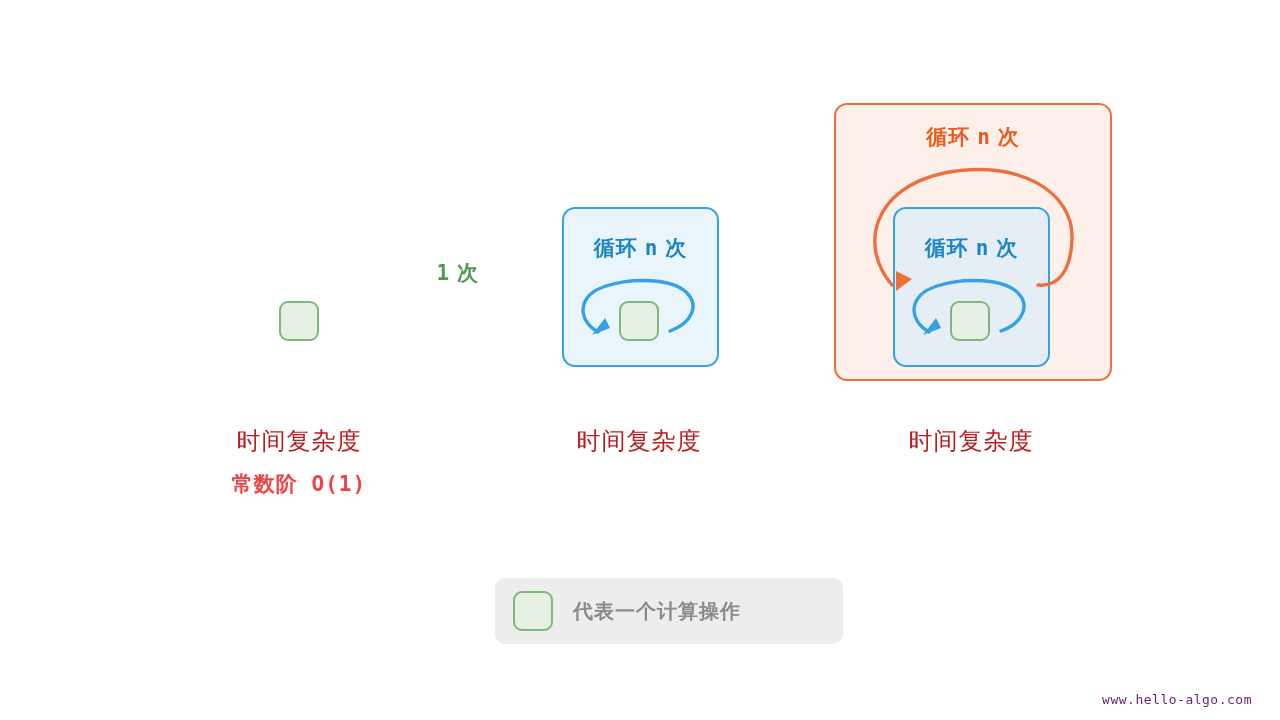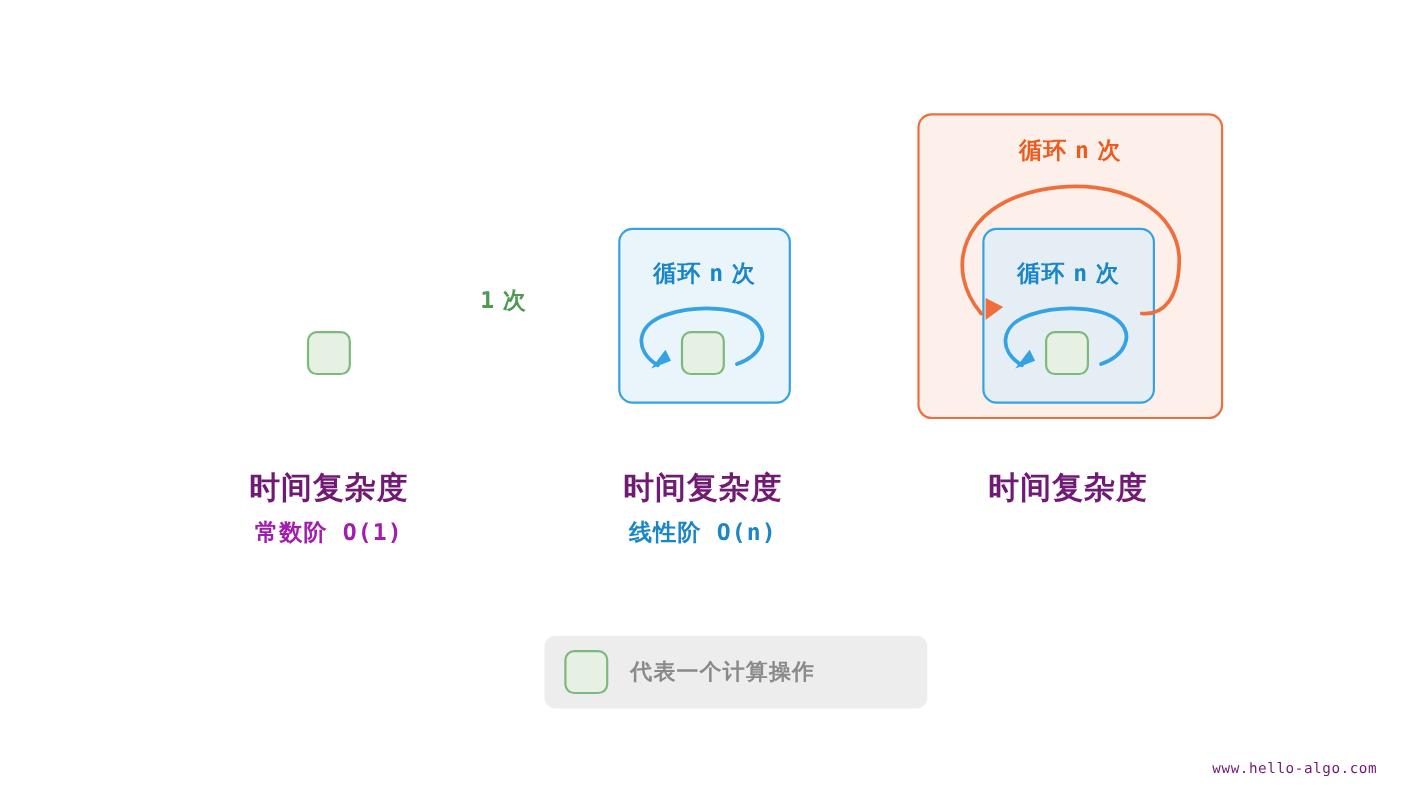--- a/index.html
+++ b/index.html
@@ -97,23 +97,23 @@
 
   
   .arrow-svg { position: absolute; overflow: visible; }
 
   
   .complexity-title {
     position: absolute;
     width: 360px;
     text-align: center;
     top: 425px;
-    font-size: 28px;
-    font-weight: bold;
-    color: #701a75;
+    font-size: 24px;
+    font-weight: normal;
+    color: #b91c1c;
     letter-spacing: 1px;
     white-space: nowrap;
   }
   .complexity-value {
     position: absolute;
     width: 360px;
     text-align: center;
     top: 470px;
     font-size: 21px;
     font-weight: bold;
@@ -122,21 +122,21 @@
   }
   .complexity-value .mono {
     font-family: "DejaVu Sans Mono", "Liberation Mono", monospace;
     font-weight: bold;
   }
   .complexity-value .mono sup {
     font-size: 0.68em;
     vertical-align: super;
     line-height: 0;
   }
-  .val-green  { color: #a21caf; }
+  .val-green  { color: #ef4444; }
   .val-blue   { color: #1a86c8; }
   .val-orange { color: #ec5c1e; }
 
   
   #legend {
     position: absolute;
     left: 495px;
     top: 578px;
     width: 348px;
     height: 66px;
@@ -211,23 +211,20 @@
     <svg class="arrow-svg" style="left:103px; top:207px;" width="157" height="160" viewBox="0 0 157 160">
       <path d="M 36 125 C 14 112, 16 88, 44 79 C 72 70, 110 72, 124 85
                C 138 98, 130 116, 108 124" fill="none" stroke="#35a2e4" stroke-width="3.4" stroke-linecap="round"></path>
       <polygon points="30,128 48,121 43,111" fill="#35a2e4"></polygon>
     </svg>
 
     <div class="op-square" style="left:160px; top:301px;"></div>
 
     <div class="complexity-title">时间复杂度</div>
 
-    <div class="complexity-value val-blue">
-      <span>线性阶</span><span>&nbsp;&nbsp;</span><span class="mono"><span>O(</span><span>n</span><span>)</span></span>
-    </div>
   </div>
 
   <div class="column" id="col-quad">
 
     <div class="loop-box orange" style="left:42px; top:103px; width:278px; height:278px;"></div>
 
     <div class="loop-caption cap-orange" style="left:42px; top:123px; width:278px;">
       <span>循环</span><span>&nbsp;</span><span class="mono">n</span><span>&nbsp;</span><span>次</span>
     </div>
 

